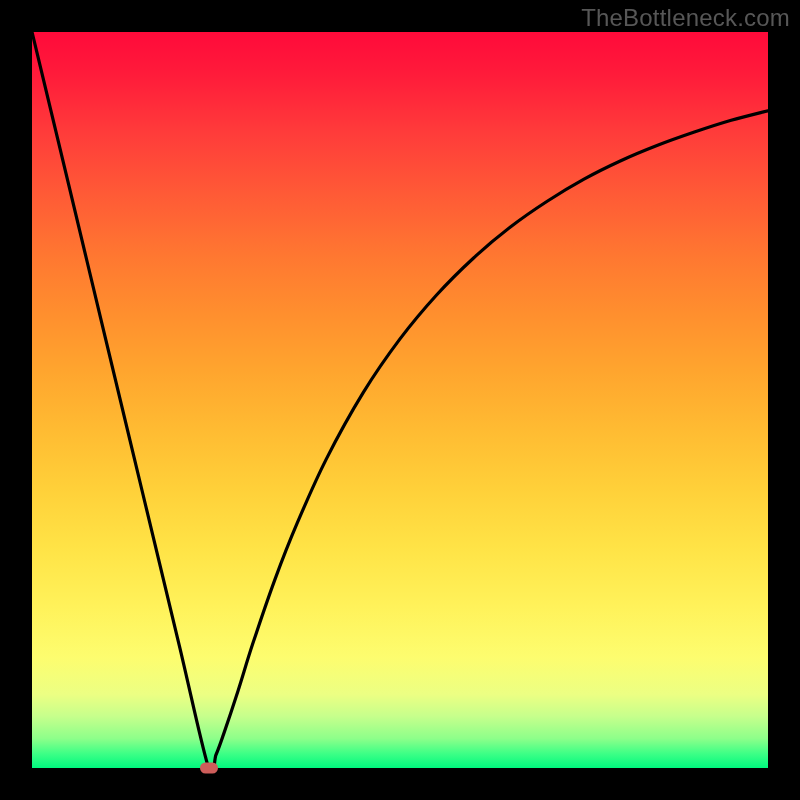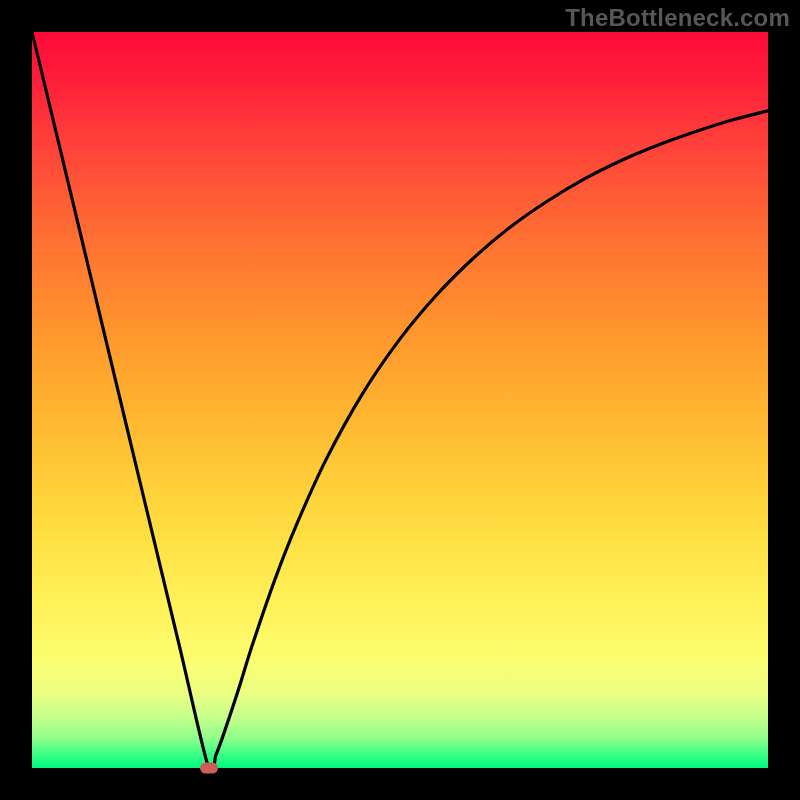--- a/index.html
+++ b/index.html
@@ -36,21 +36,21 @@
       #3fff86 98%,
       #00f87e 100%
     );
   }
   .watermark {
     position: absolute;
     top: 4px;
     right: 10px;
     color: #575757;
     font-size: 24px;
-    font-weight: 700;
+    font-weight: 400;
     letter-spacing: 0.2px;
     user-select: none;
     text-align: center;
   }
   svg.curve {
     position: absolute;
     left: 0;
     top: 0;
     width: 736px;
     height: 736px;

